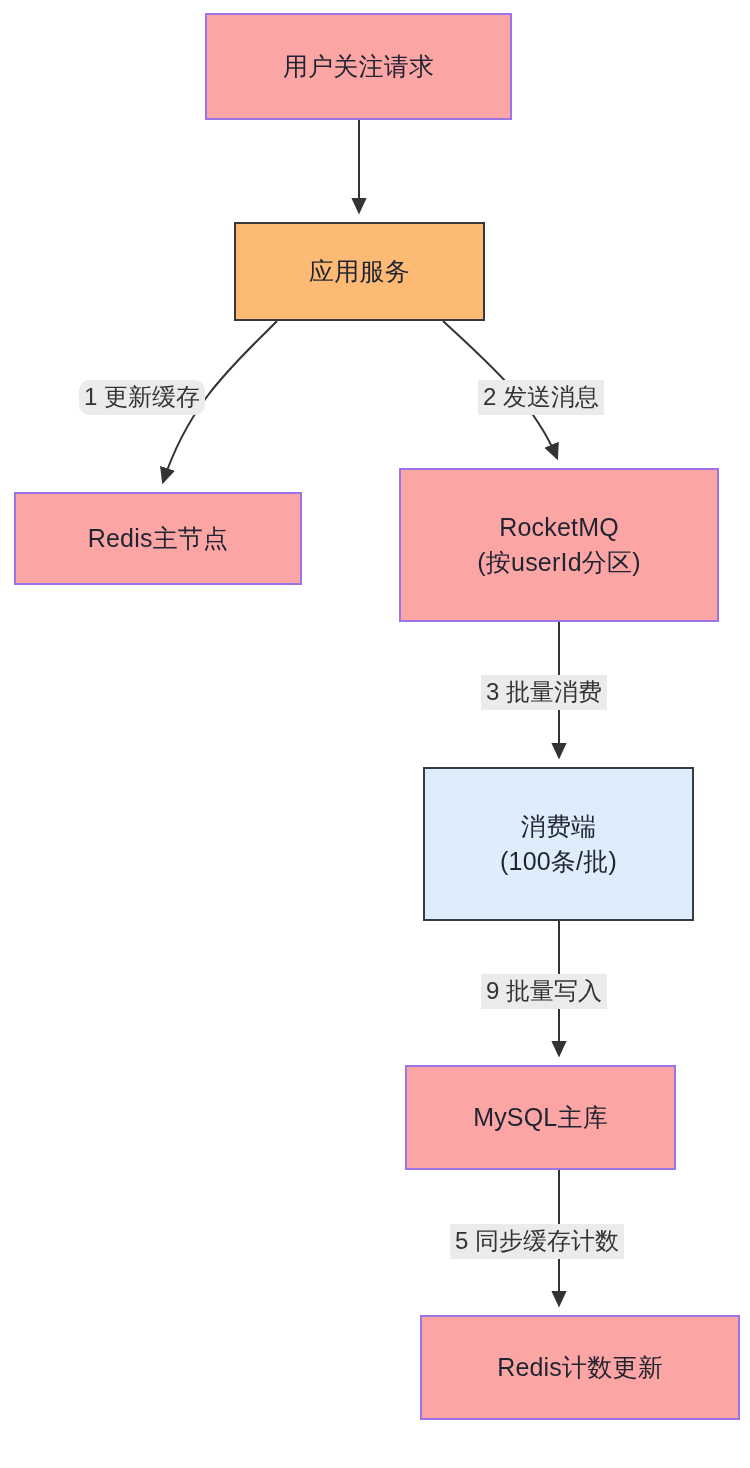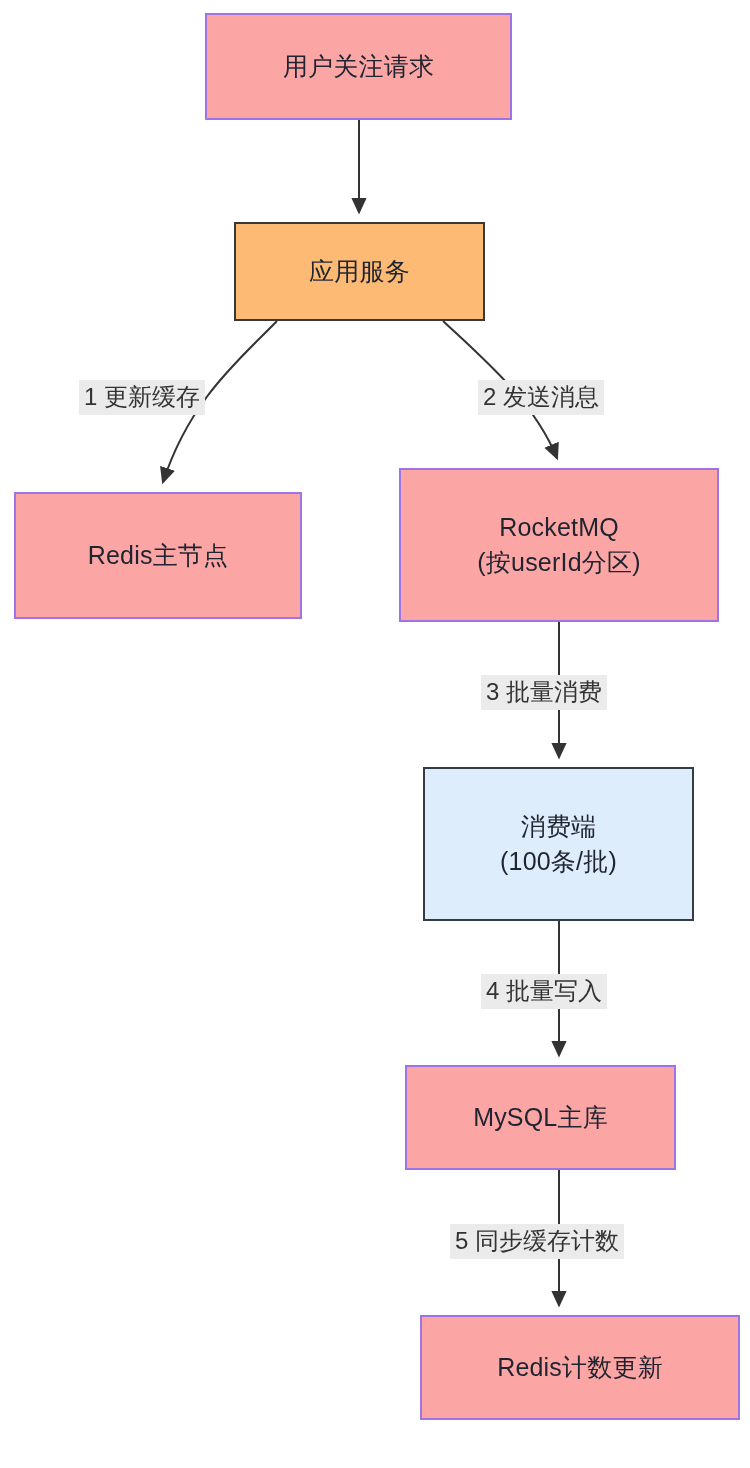--- a/index.html
+++ b/index.html
@@ -88,21 +88,21 @@
   </svg>
 
   <div class="node node-purple" style="left:205px; top:13px; width:307px; height:107px;">
     <span>用户关注请求</span>
   </div>
 
   <div class="node node-orange" style="left:234px; top:222px; width:251px; height:99px;">
     <span>应用服务</span>
   </div>
 
-  <div class="node node-purple" style="left:14px; top:492px; width:288px; height:127px;">
+  <div class="node node-purple" style="left:14px; top:492px; width:288px; height:93px;">
     <span>Redis主节点</span>
   </div>
 
   <div class="node node-purple" style="left:399px; top:468px; width:320px; height:154px;">
     <span>RocketMQ</span>
     <span class="line2">(按userId分区)</span>
   </div>
 
   <div class="node node-blue" style="left:423px; top:767px; width:271px; height:154px;">
     <span>消费端</span>
@@ -110,23 +110,23 @@
   </div>
 
   <div class="node node-purple" style="left:405px; top:1065px; width:271px; height:105px;">
     <span>MySQL主库</span>
   </div>
 
   <div class="node node-purple" style="left:420px; top:1315px; width:320px; height:105px;">
     <span>Redis计数更新</span>
   </div>
 
-  <div class="edge-label" style="left:79px; top:380px;">1 更新缓存</div>
+  <div class="edge-label" style="left:79px; top:380px;border-radius:11px;">1 更新缓存</div>
 
   <div class="edge-label" style="left:478px; top:380px;">2 发送消息</div>
 
   <div class="edge-label" style="left:481px; top:675px;">3 批量消费</div>
 
-  <div class="edge-label" style="left:481px; top:974px;">4 批量写入</div>
+  <div class="edge-label" style="left:481px; top:974px;">9 批量写入</div>
 
   <div class="edge-label" style="left:450px; top:1224px;">5 同步缓存计数</div>
 
 </div>
 
 </body></html>

